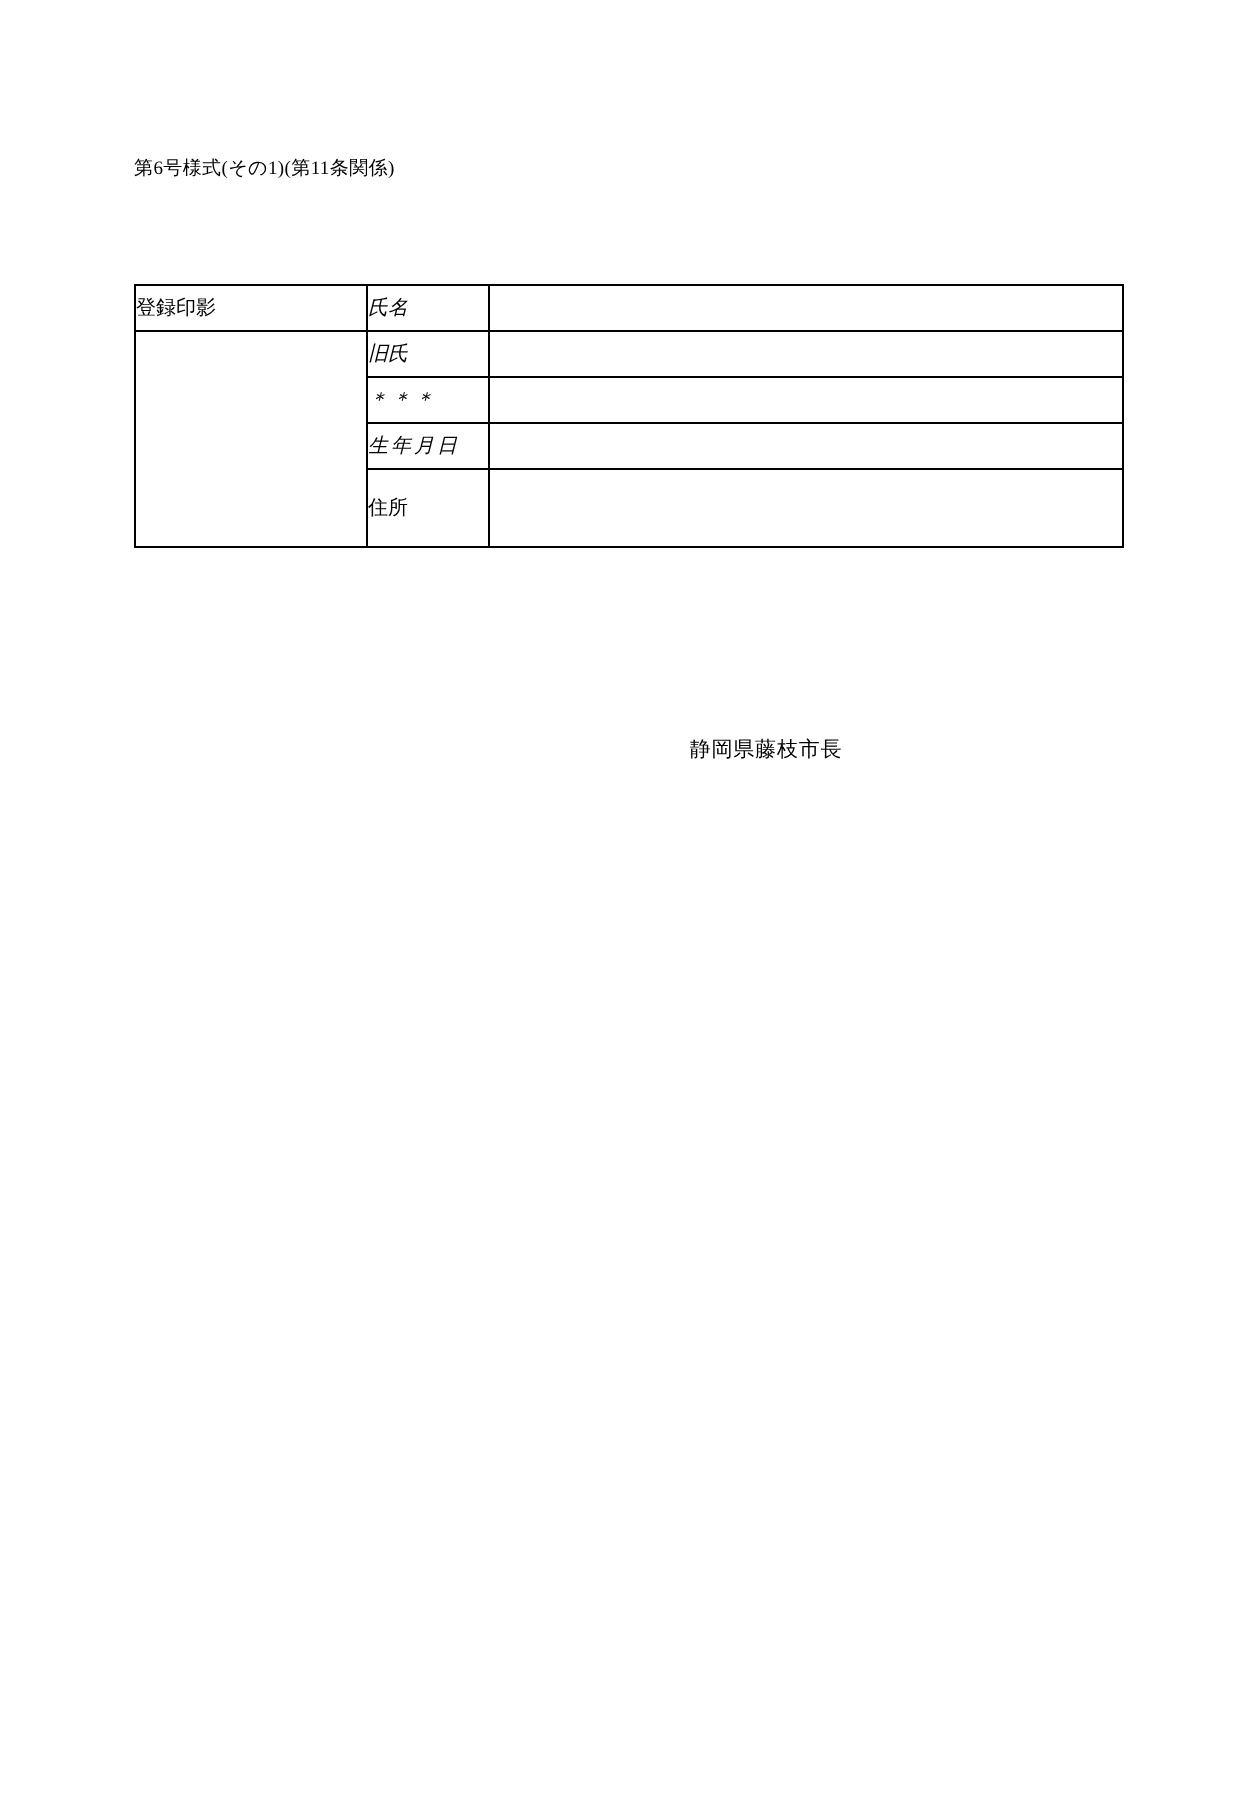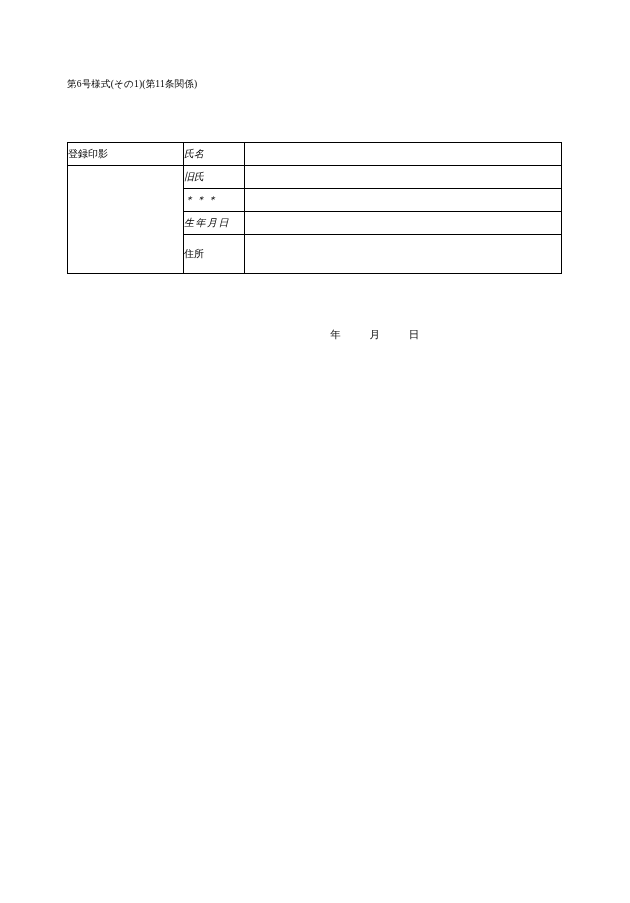--- a/index.html
+++ b/index.html
@@ -143,22 +143,16 @@
         <td class="row-h"></td>
       </tr>
       <tr>
         <td class="cell-center row-h-addr">住所</td>
         <td class="row-h-addr"></td>
       </tr>
     </tbody>
   </table>
 
 
-  <div class="date-line">
-    <span>年</span>
-    <span class="gap"></span>
-    <span>月</span>
-    <span class="gap"></span>
-    <span>日</span>
-  </div>
 
+  <div class="issuer">静岡県藤枝市長</div>
 
 </div>
 
 </body></html>

